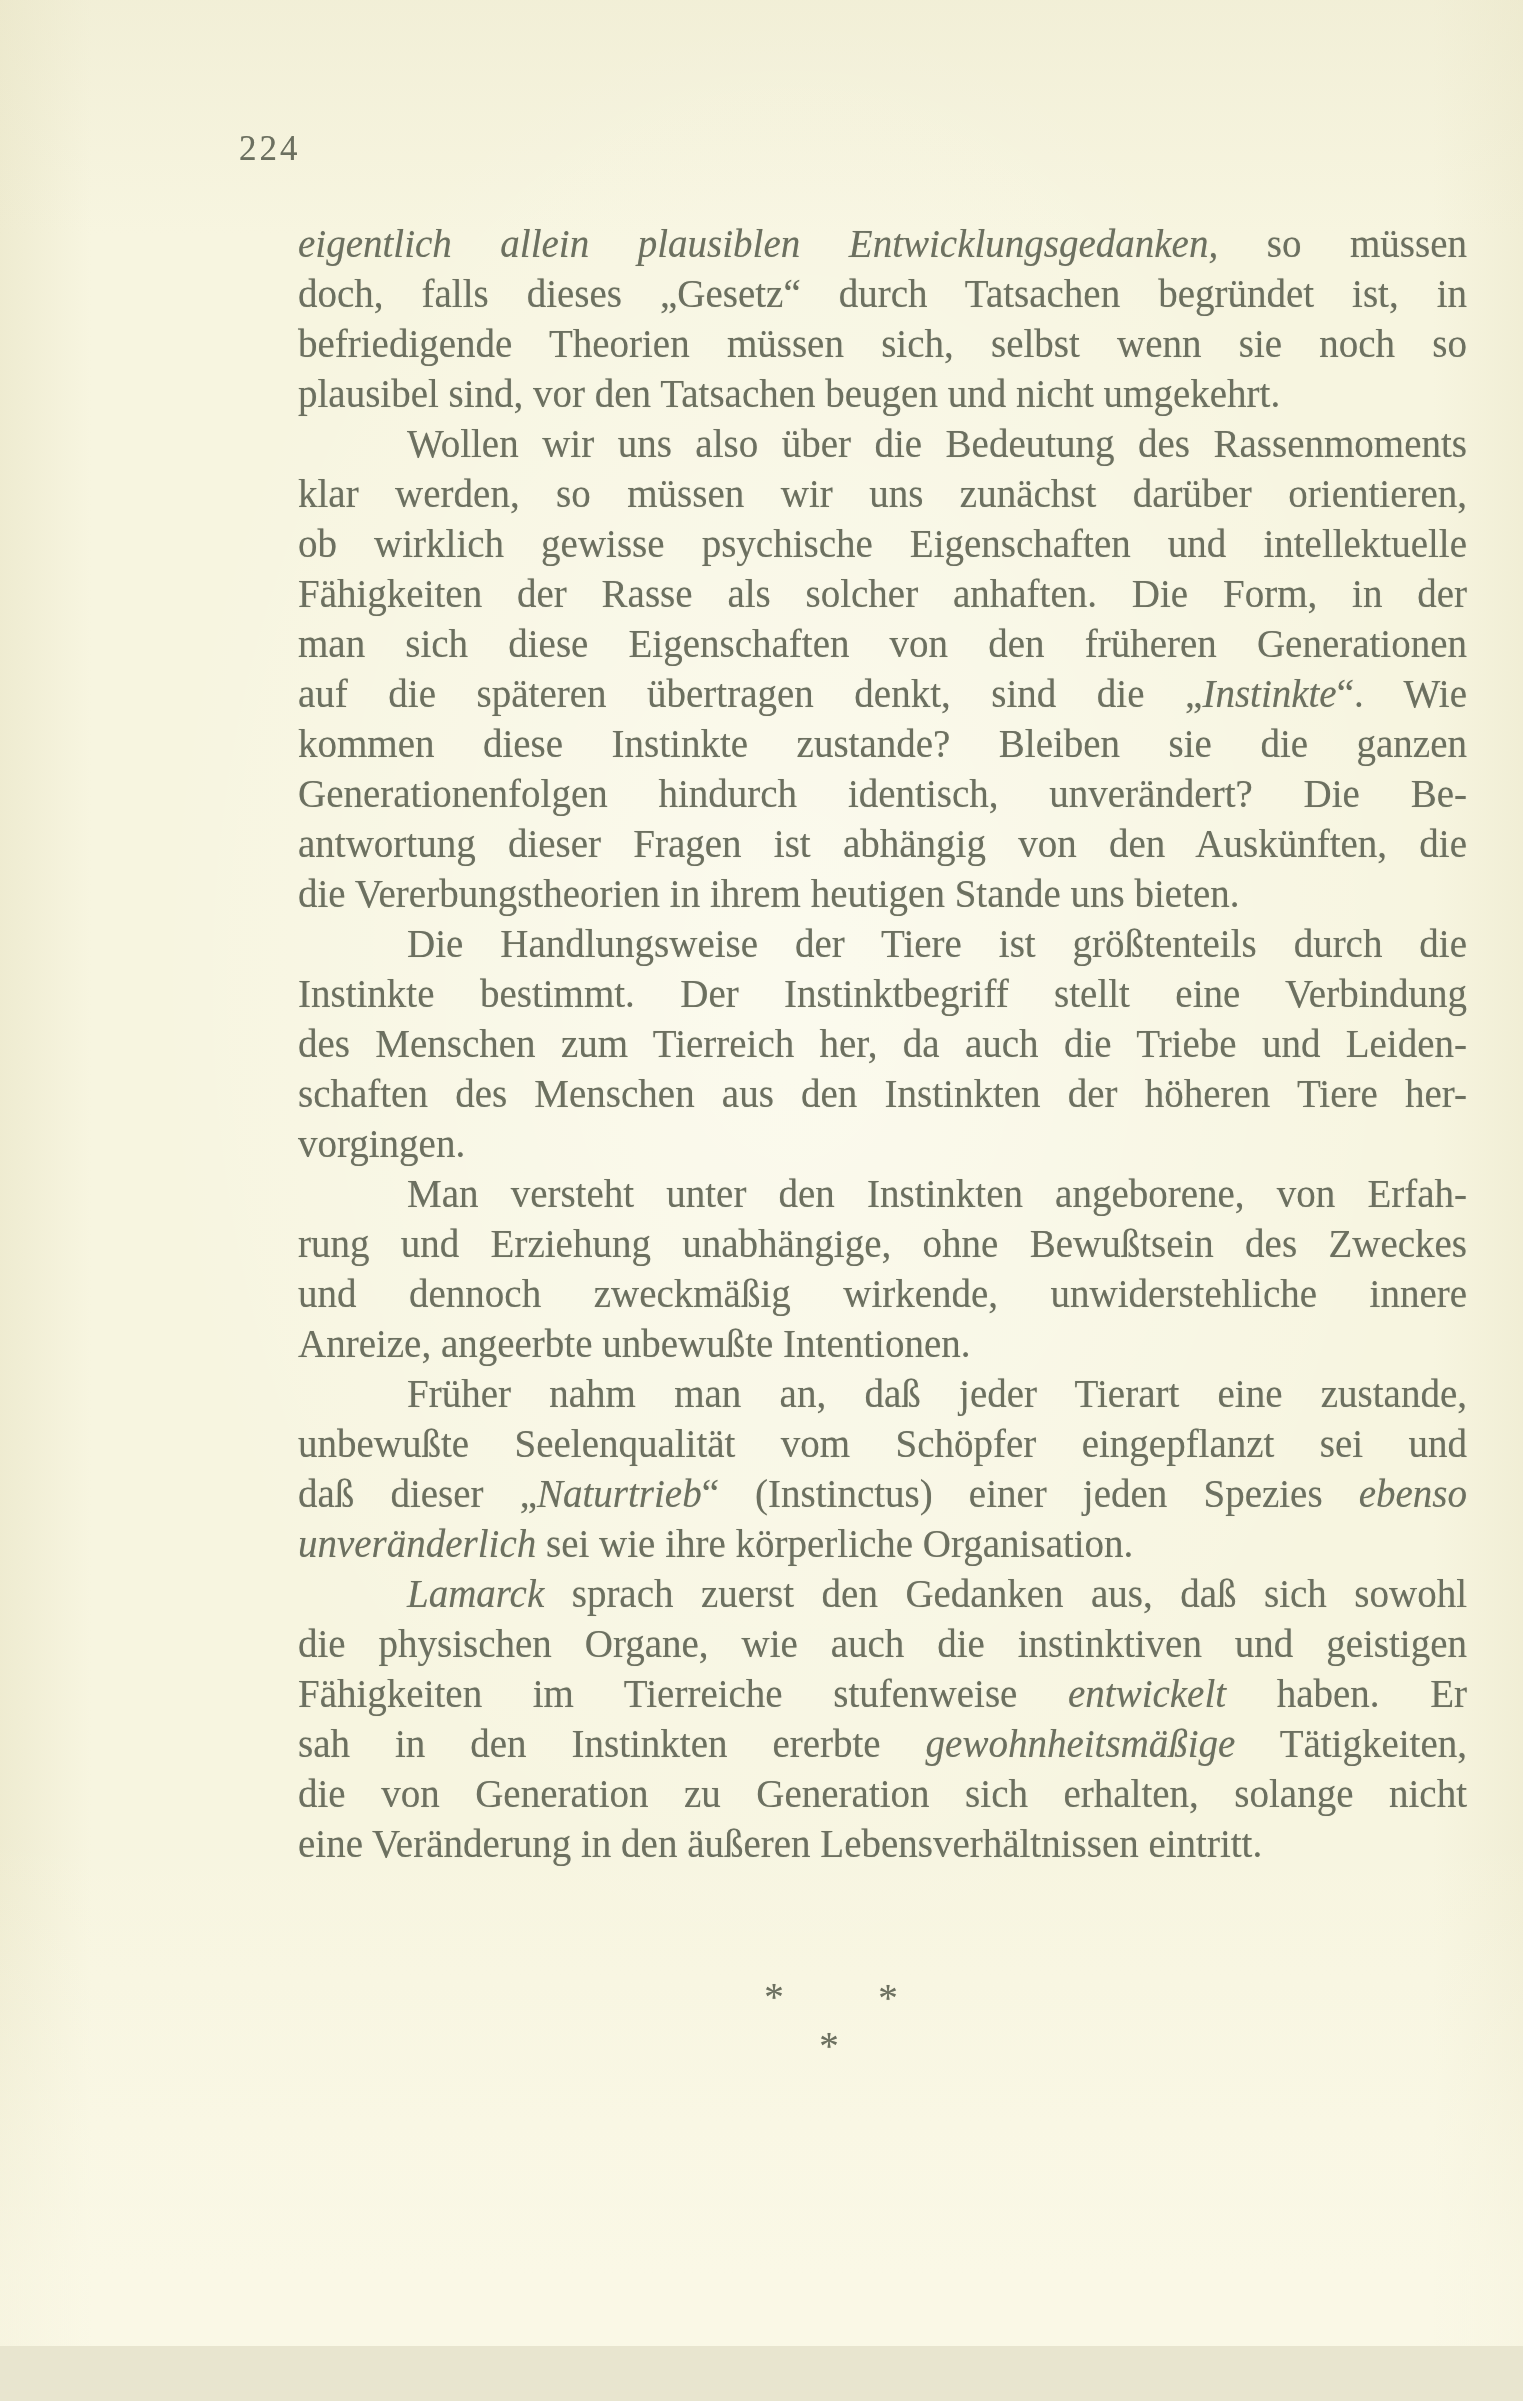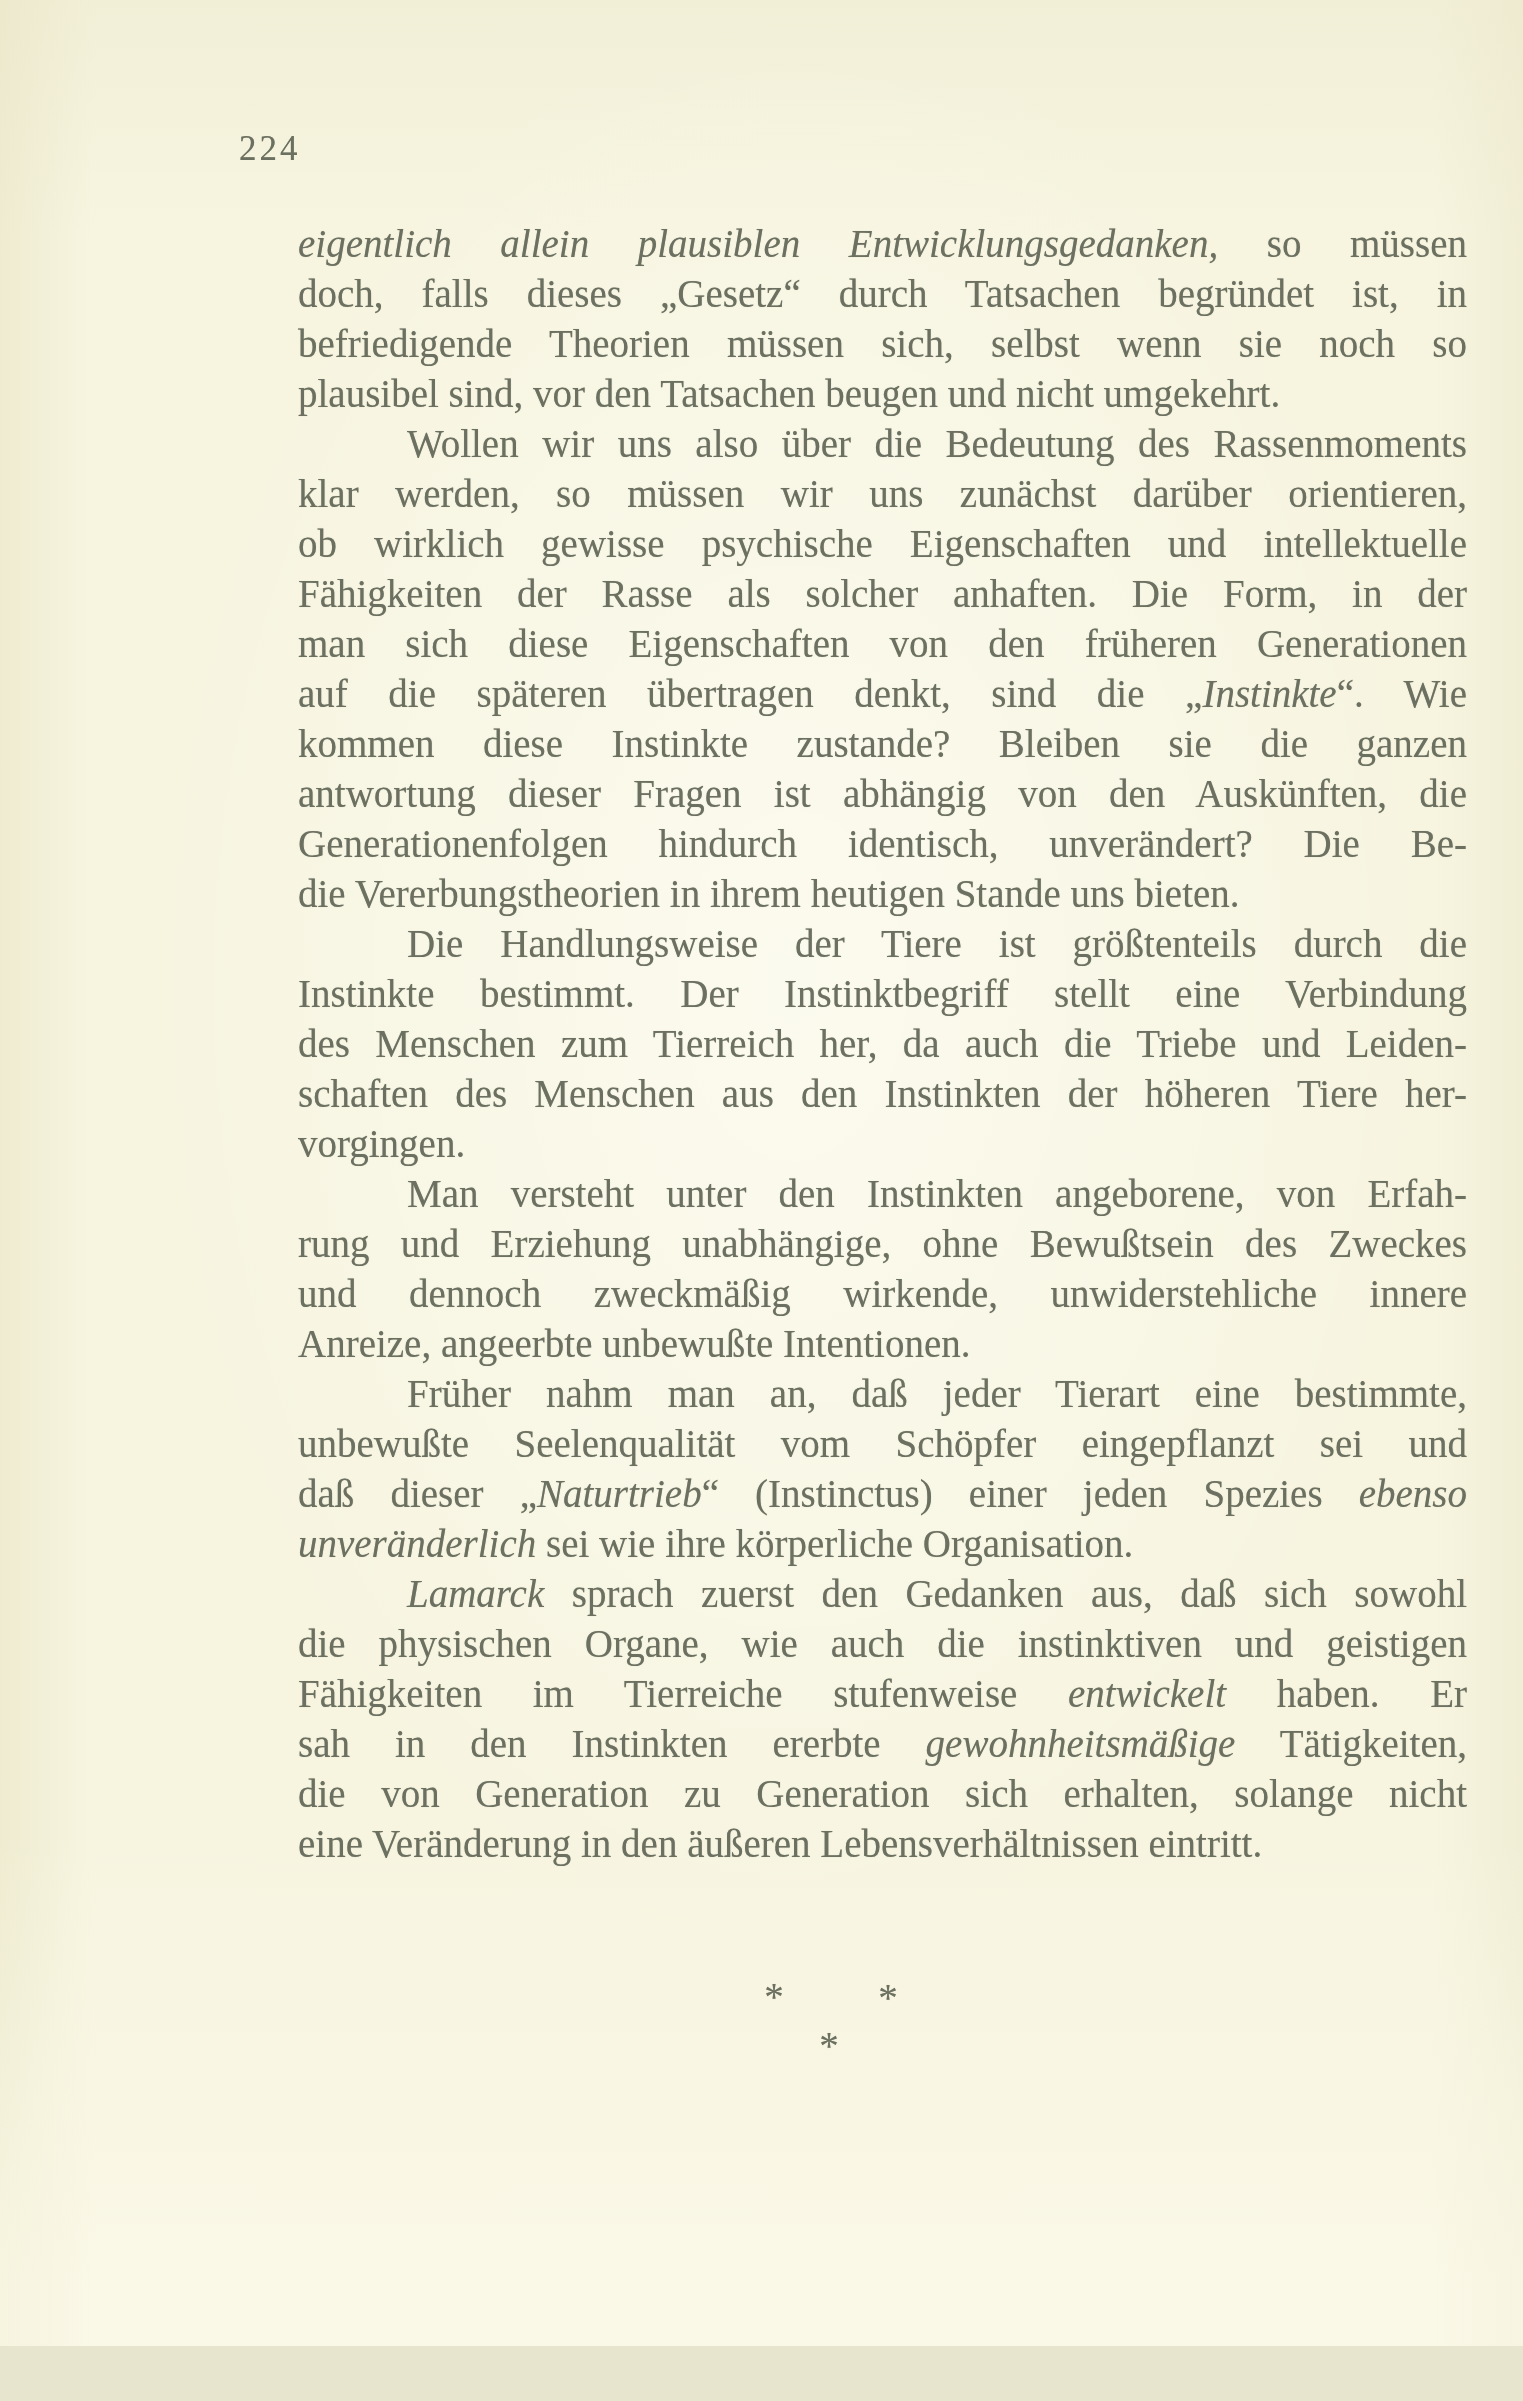--- a/index.html
+++ b/index.html
@@ -75,33 +75,33 @@
       <div class="line"><span class="">doch, falls dieses „Gesetz“ durch Tatsachen begründet ist, in</span></div>
       <div class="line"><span class="">befriedigende Theorien müssen sich, selbst wenn sie noch so</span></div>
       <div class="line last"><span class="">plausibel sind, vor den Tatsachen beugen und nicht umgekehrt.</span></div>
       <div class="line indent"><span class="">Wollen wir uns also über die Bedeutung des Rassenmoments</span></div>
       <div class="line"><span class="">klar werden, so müssen wir uns zunächst darüber orientieren,</span></div>
       <div class="line"><span class="">ob wirklich gewisse psychische Eigenschaften und intellektuelle</span></div>
       <div class="line"><span class="">Fähigkeiten der Rasse als solcher anhaften. Die Form, in der</span></div>
       <div class="line"><span class="">man sich diese Eigenschaften von den früheren Generationen</span></div>
       <div class="line"><span class="">auf die späteren übertragen denkt, sind die „</span><span class="it">Instinkte</span><span class="">“. Wie</span></div>
       <div class="line"><span class="">kommen diese Instinkte zustande?  Bleiben sie die ganzen</span></div>
+      <div class="line"><span class="">Generationenfolgen hindurch identisch, unverändert? Die Be-</span></div>
       <div class="line"><span class="">antwortung dieser Fragen ist abhängig von den Auskünften, die</span></div>
-      <div class="line"><span class="">Generationenfolgen hindurch identisch, unverändert? Die Be-</span></div>
       <div class="line last"><span class="">die Vererbungstheorien in ihrem heutigen Stande uns bieten.</span></div>
       <div class="line indent"><span class="">Die Handlungsweise der Tiere ist größtenteils durch die</span></div>
       <div class="line"><span class="">Instinkte bestimmt. Der Instinktbegriff stellt eine Verbindung</span></div>
       <div class="line"><span class="">des Menschen zum Tierreich her, da auch die Triebe und Leiden-</span></div>
       <div class="line"><span class="">schaften des Menschen aus den Instinkten der höheren Tiere her-</span></div>
       <div class="line last"><span class="">vorgingen.</span></div>
       <div class="line indent"><span class="">Man versteht unter den Instinkten angeborene, von Erfah-</span></div>
       <div class="line"><span class="">rung und Erziehung unabhängige, ohne Bewußtsein des Zweckes</span></div>
       <div class="line"><span class="">und dennoch zweckmäßig wirkende, unwiderstehliche innere</span></div>
       <div class="line last"><span class="">Anreize, angeerbte unbewußte Intentionen.</span></div>
-      <div class="line indent"><span class="">Früher nahm man an, daß jeder Tierart eine bestimmte,</span></div>
+      <div class="line indent"><span class="">Früher nahm man an, daß jeder Tierart eine zustande,</span></div>
       <div class="line"><span class="">unbewußte Seelenqualität vom Schöpfer eingepflanzt sei und</span></div>
       <div class="line"><span class="">daß dieser „</span><span class="it">Naturtrieb</span><span class="">“ (Instinctus) einer jeden Spezies </span><span class="it">ebenso</span></div>
       <div class="line last"><span class="it">unveränderlich</span><span class=""> sei wie ihre körperliche Organisation.</span></div>
       <div class="line indent"><span class="it">Lamarck</span><span class=""> sprach zuerst den Gedanken aus, daß sich sowohl</span></div>
       <div class="line"><span class="">die physischen Organe, wie auch die instinktiven und geistigen</span></div>
       <div class="line"><span class="">Fähigkeiten im Tierreiche stufenweise </span><span class="it">entwickelt</span><span class=""> haben.  Er</span></div>
       <div class="line"><span class="">sah in den Instinkten ererbte </span><span class="it">gewohnheitsmäßige</span><span class=""> Tätigkeiten,</span></div>
       <div class="line"><span class="">die von Generation zu Generation sich erhalten, solange nicht</span></div>
       <div class="line last"><span class="">eine Veränderung in den äußeren Lebensverhältnissen eintritt.</span></div>
     </div>

